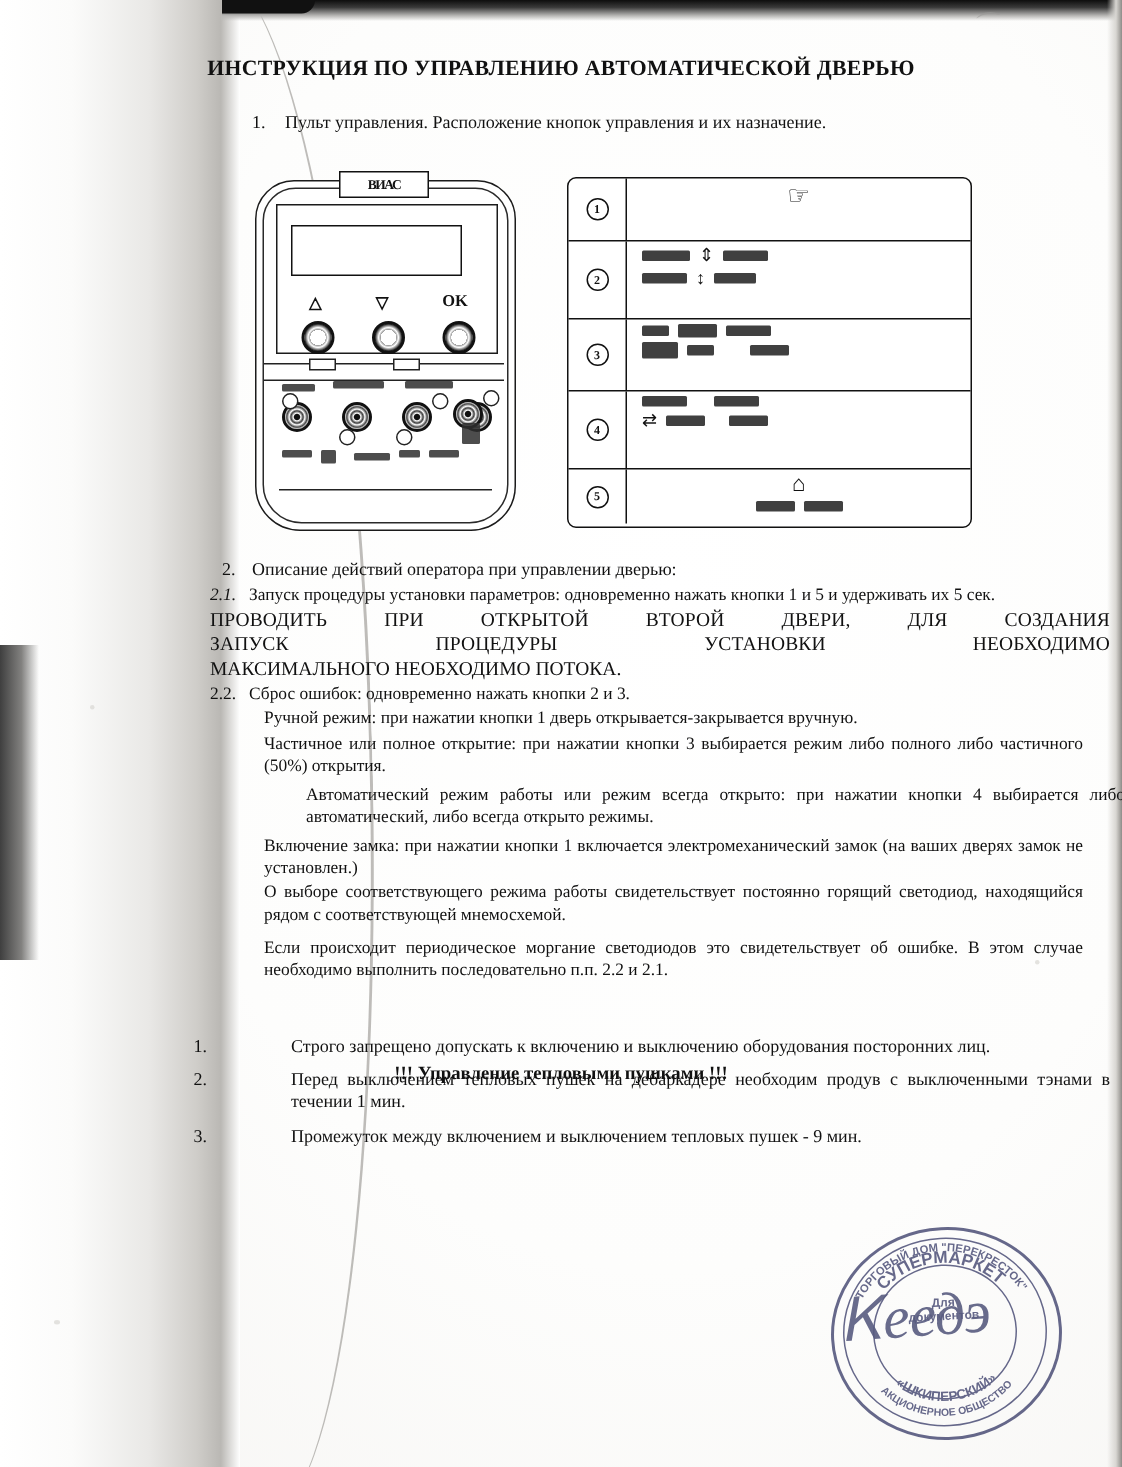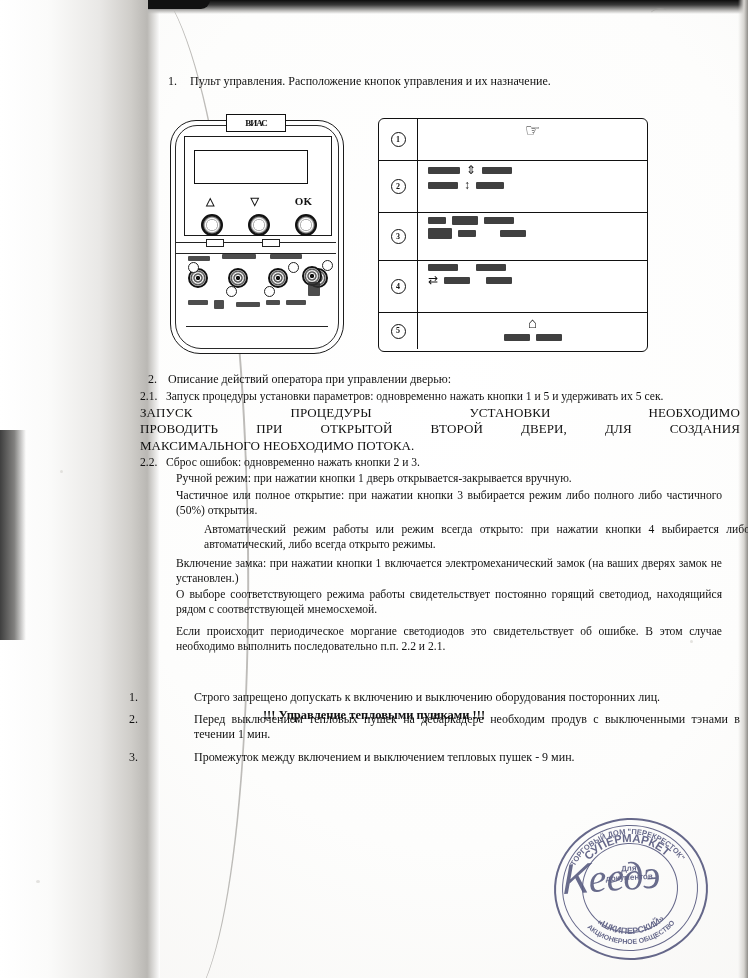--- a/index.html
+++ b/index.html
@@ -175,21 +175,21 @@
   .hand-icon{font-size:17px;line-height:1;color:#111;}
   .lock-icon{font-size:15px;line-height:1;color:#111;}
 
   
   .body{position:absolute;left:0;top:372px;width:748px;font-size:11.6px;line-height:1.27;}
   .sec2{position:absolute;left:148px;top:0;width:560px;}
   .sec2 .hdr{font-size:12px;}
   .sec2 .hdr .n{display:inline-block;width:20px;}
 
   .p21{position:absolute;left:140px;top:18px;width:600px;}
-  .p21 .n{display:inline-block;width:26px;}
+  .p21 .n{display:inline-block;width:26px;font-style:italic;}
   .just{text-align:justify;}
   .caps{font-size:13px;letter-spacing:.1px;text-align:justify;text-align-last:justify;}
 
   .p22{position:absolute;left:140px;top:84px;width:600px;}
   .p22 .n{display:inline-block;width:26px;}
 
   .ind{position:absolute;left:176px;width:546px;text-align:justify;}
 
   .hg-title{
     position:absolute;left:0;top:300px;width:748px;text-align:center;
@@ -250,20 +250,21 @@
   <div class="gutter"></div>
   <div class="gutter-curve"></div>
   <div class="gutter-dark"></div>
   <div class="top-shadow"></div>
   <div class="top-nub"></div>
   <div class="right-edge"></div>
   <div class="hand-mark">⌒</div>
 
   <div class="content">
 
+    <h1 class="doc-title">ИНСТРУКЦИЯ ПО УПРАВЛЕНИЮ АВТОМАТИЧЕСКОЙ ДВЕРЬЮ</h1>
 
     <div class="lead">
       <span class="num">1.</span><span>Пульт управления. Расположение кнопок управления и их назначение.</span>
     </div>
 
     <div class="figure">
 
       <div class="panel">
         <div class="outline"></div>
         <div class="outline2"></div>
@@ -401,22 +402,22 @@
     <div class="body">
 
       <div class="sec2">
         <span class="hdr"><span class="n">2.</span><span>Описание действий оператора при управлении дверью:</span></span>
       </div>
 
       <div class="p21">
         <div class="just">
           <span class="n">2.1.</span><span>Запуск процедуры установки параметров: одновременно нажать кнопки 1 и 5 и удерживать их 5 сек.</span>
         </div>
+        <div class="caps">ПРОВОДИТЬ ПРИ ОТКРЫТОЙ ВТОРОЙ ДВЕРИ, ДЛЯ СОЗДАНИЯ</div>
         <div class="caps">ЗАПУСК ПРОЦЕДУРЫ УСТАНОВКИ НЕОБХОДИМО</div>
-        <div class="caps">ПРОВОДИТЬ ПРИ ОТКРЫТОЙ ВТОРОЙ ДВЕРИ, ДЛЯ СОЗДАНИЯ</div>
         <div style="font-size:13px;">МАКСИМАЛЬНОГО НЕОБХОДИМО ПОТОКА.</div>
       </div>
 
       <div class="p22">
         <span class="n">2.2.</span><span>Сброс ошибок: одновременно нажать кнопки 2 и 3.</span>
       </div>
 
       <div class="ind" style="top:100px;">Ручной режим: при нажатии кнопки 1 дверь открывается-закрывается  вручную.</div>
       <div class="ind" style="top:117px;">Частичное или полное открытие: при нажатии кнопки 3 выбирается режим либо полного либо частичного (50%) открытия.</div>
       <div class="ind" style="top:151px;margin-left:28px;">Автоматический режим работы или режим всегда открыто: при нажатии кнопки 4 выбирается либо автоматический, либо всегда открыто режимы.</div>

